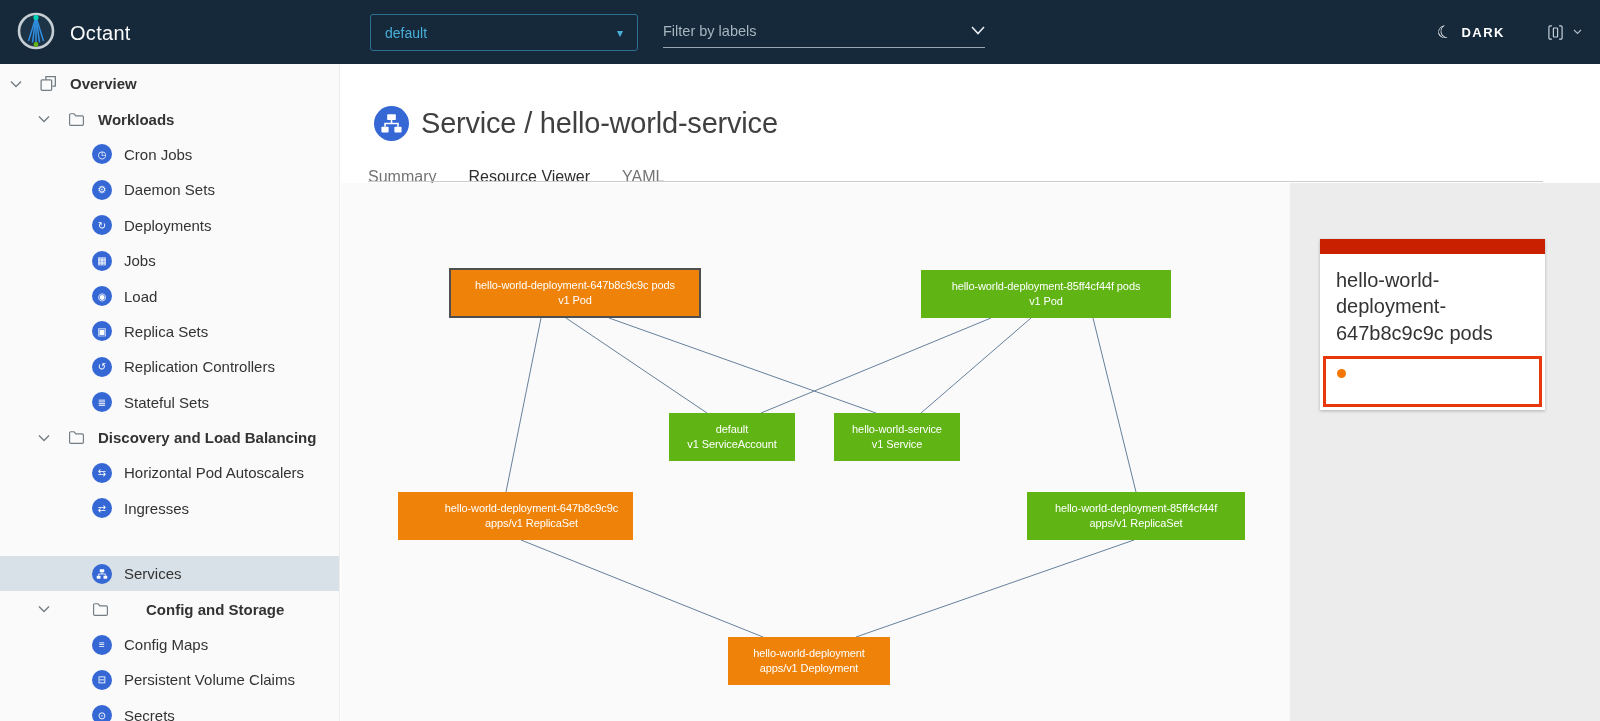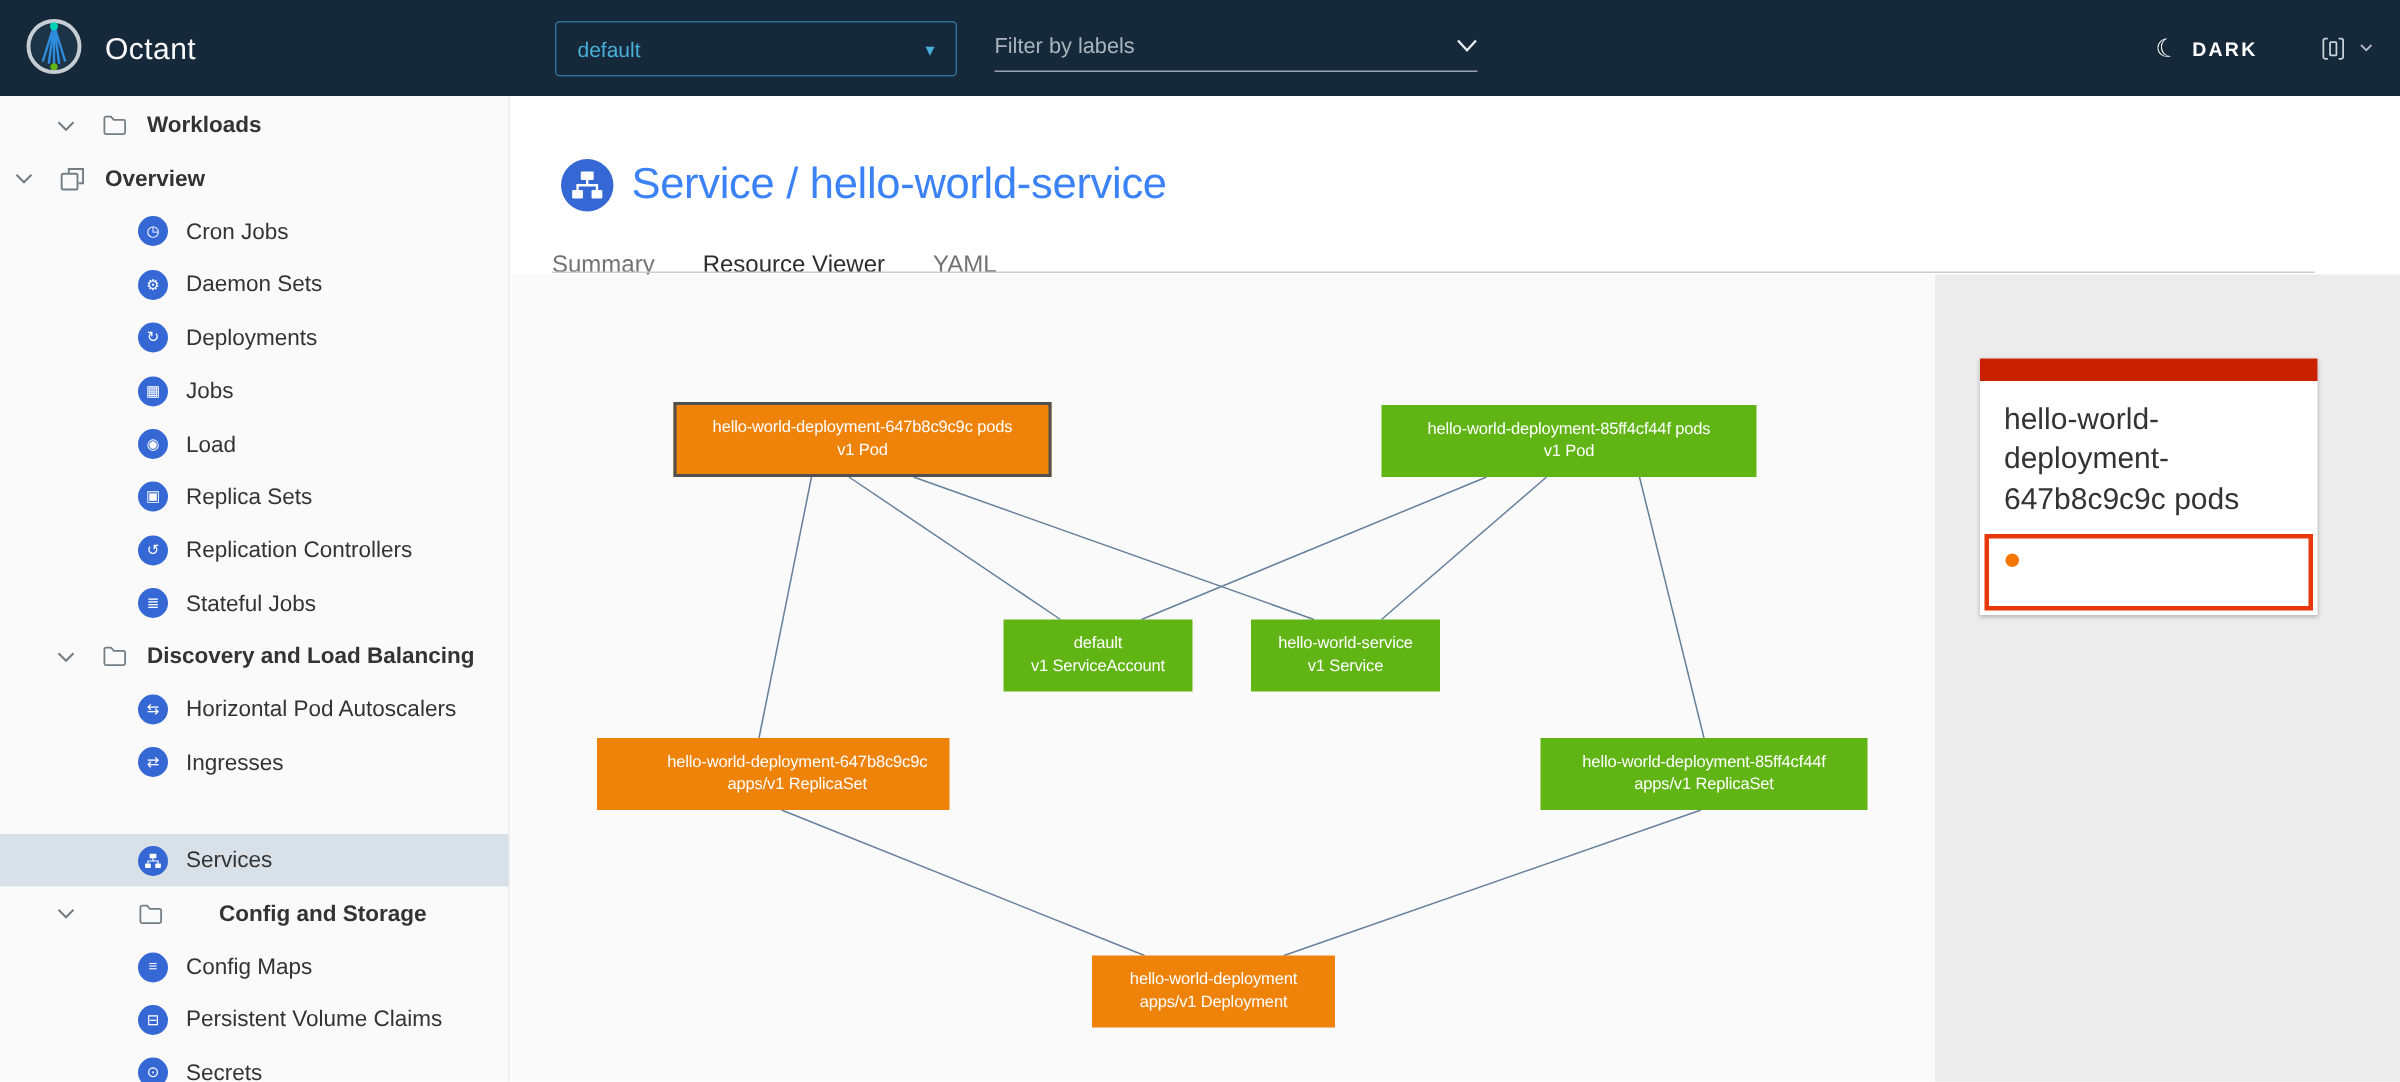--- a/index.html
+++ b/index.html
@@ -39,21 +39,21 @@
   .k8s-circle { width:20px; height:20px; border-radius:50%; background:#3568d4;
     color:#fff; font-size:10px; display:inline-flex; align-items:center;
     justify-content:center; margin-right:12px; flex:none; }
   .outline-icon { width:20px; height:20px; margin-right:12px; display:inline-flex;
     align-items:center; justify-content:center; flex:none; }
   
   .main { position:absolute; left:341px; top:64px; width:1259px; height:657px; background:#fff; }
   .title-row { position:absolute; left:33px; top:42px; display:flex; align-items:center; gap:12px; }
   .title-icon { width:35px; height:35px; border-radius:50%; background:#3568d4;
     display:flex; align-items:center; justify-content:center; }
-  .page-title { font-size:29px; color:#3b82f6; letter-spacing:-.2px; }
+  .page-title { font-size:29px; color:#404040; letter-spacing:-.2px; }
   .tabs { position:absolute; left:27px; top:88px; display:flex; }
   .tab { font-size:16px; color:#737373; padding:16px 0 10px 0; margin-right:32px;
     border-bottom:4px solid transparent; cursor:pointer; }
   .tab.active { color:#2e2e2e; border-bottom-color:#179bd3; }
   .tab-divider { position:absolute; left:27px; top:117px; width:1175px; height:1px; background:#ccc; }
   
   .graph { position:absolute; left:0px; top:119px; width:949px; height:538px; background:#fafafa; }
   .graph svg { position:absolute; left:0; top:0; }
   .gnode { position:absolute; display:flex; flex-direction:column; align-items:center;
     justify-content:center; color:#fff; font-size:11px; letter-spacing:-.1px;
@@ -121,47 +121,47 @@
       <span style="display:inline-flex">
         <svg width="9" height="6" viewBox="0 0 9 6">
             <polyline points="1,1 4.5,4.5 8,1" fill="none" stroke="#aebbc4" stroke-width="1.2"></polyline>
           </svg>
       </span>
     </div>
   </div>
 </div>
 
 <div class="sidebar" id="sidebar-nav">
+    <div class="nav-row grp" style="padding-left: 8px;">
+      <span class="nav-chevron">
+        <svg width="12" height="8" viewBox="0 0 12 8">
+          <polyline points="1,1.5 6,6.5 11,1.5" fill="none" stroke="#737d84" stroke-width="1.4"></polyline>
+        </svg>
+      </span>
+      <span class="outline-icon">
+        <svg width="19" height="19" viewBox="0 0 18 18" fill="none" stroke="#737d84" stroke-width="1.2">
+          <rect x="2" y="5.5" width="10" height="10" rx="1"></rect>
+          <path d="M6.5 5.5 V2.5 h9 v9 h-2.8"></path>
+        </svg>
+      </span>
+      <span>Overview</span>
+    </div>
     <div class="nav-row grp" style="padding-left: 36px;">
       <span class="nav-chevron">
         <svg width="12" height="8" viewBox="0 0 12 8">
           <polyline points="1,1.5 6,6.5 11,1.5" fill="none" stroke="#737d84" stroke-width="1.4"></polyline>
         </svg>
       </span>
       <span class="outline-icon">
         <svg width="17" height="17" viewBox="0 0 16 16" fill="none" stroke="#737d84" stroke-width="1.1">
           <path d="M1.5 5 V3.6 a1 1 0 0 1 1-1 h3.2 l1.7 2 h6.1 a1 1 0 0 1 1 1 v6.9 a1 1 0 0 1-1 1 H2.5 a1 1 0 0 1-1-1 z"></path>
         </svg>
       </span>
       <span>Workloads</span>
     </div>
-    <div class="nav-row grp" style="padding-left: 8px;">
-      <span class="nav-chevron">
-        <svg width="12" height="8" viewBox="0 0 12 8">
-          <polyline points="1,1.5 6,6.5 11,1.5" fill="none" stroke="#737d84" stroke-width="1.4"></polyline>
-        </svg>
-      </span>
-      <span class="outline-icon">
-        <svg width="19" height="19" viewBox="0 0 18 18" fill="none" stroke="#737d84" stroke-width="1.2">
-          <rect x="2" y="5.5" width="10" height="10" rx="1"></rect>
-          <path d="M6.5 5.5 V2.5 h9 v9 h-2.8"></path>
-        </svg>
-      </span>
-      <span>Overview</span>
-    </div>
     <div class="nav-row" style="padding-left: 92px;">
       <span class="k8s-circle">◷</span>
       <span>Cron Jobs</span>
     </div>
     <div class="nav-row" style="padding-left: 92px;">
       <span class="k8s-circle">⚙</span>
       <span>Daemon Sets</span>
     </div>
     <div class="nav-row" style="padding-left: 92px;">
       <span class="k8s-circle">↻</span>
@@ -178,21 +178,21 @@
     <div class="nav-row" style="padding-left: 92px;">
       <span class="k8s-circle">▣</span>
       <span>Replica Sets</span>
     </div>
     <div class="nav-row" style="padding-left: 92px;">
       <span class="k8s-circle">↺</span>
       <span>Replication Controllers</span>
     </div>
     <div class="nav-row" style="padding-left: 92px;">
       <span class="k8s-circle">≣</span>
-      <span>Stateful Jobs</span>
+      <span>Stateful Sets</span>
     </div>
     <div class="nav-row grp" style="padding-left: 36px;">
       <span class="nav-chevron">
         <svg width="12" height="8" viewBox="0 0 12 8">
           <polyline points="1,1.5 6,6.5 11,1.5" fill="none" stroke="#737d84" stroke-width="1.4"></polyline>
         </svg>
       </span>
       <span class="outline-icon">
         <svg width="17" height="17" viewBox="0 0 16 16" fill="none" stroke="#737d84" stroke-width="1.1">
           <path d="M1.5 5 V3.6 a1 1 0 0 1 1-1 h3.2 l1.7 2 h6.1 a1 1 0 0 1 1 1 v6.9 a1 1 0 0 1-1 1 H2.5 a1 1 0 0 1-1-1 z"></path>

